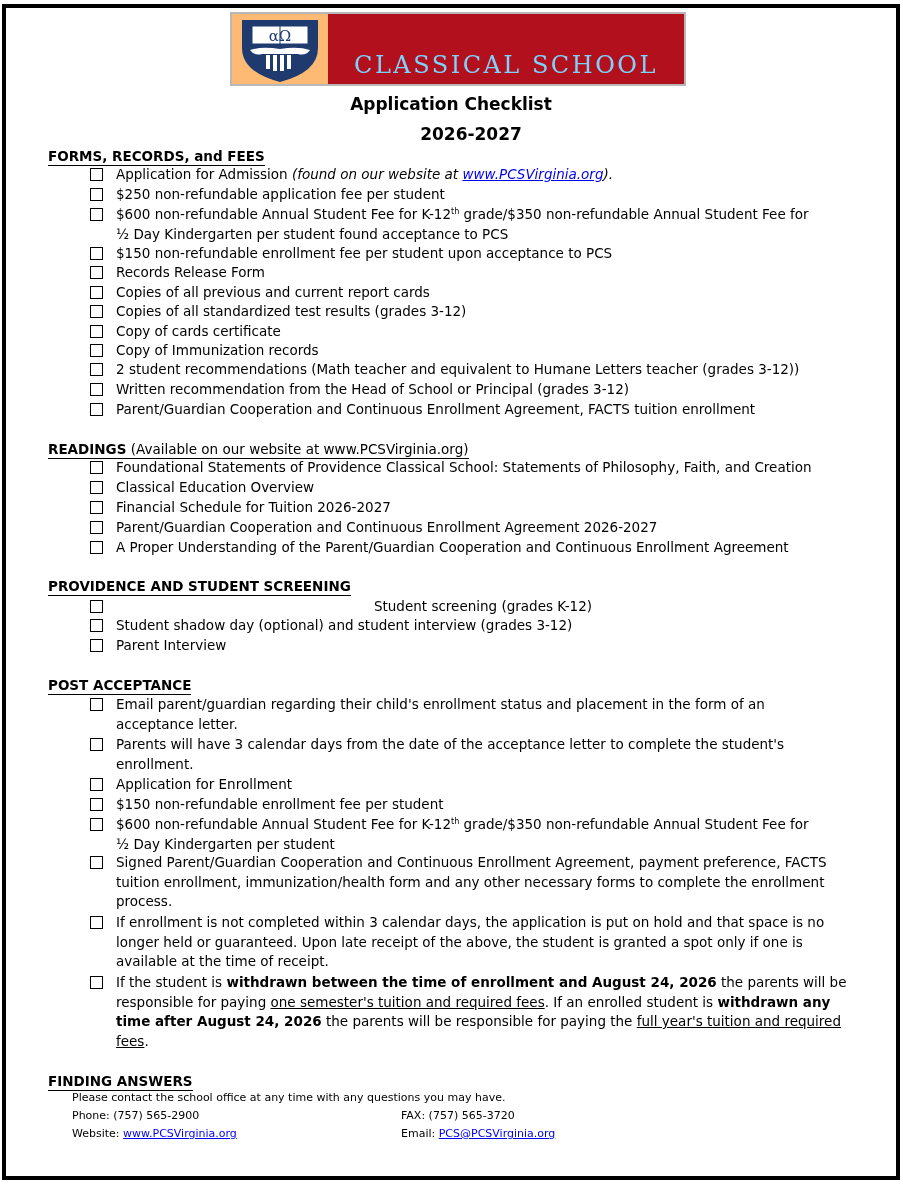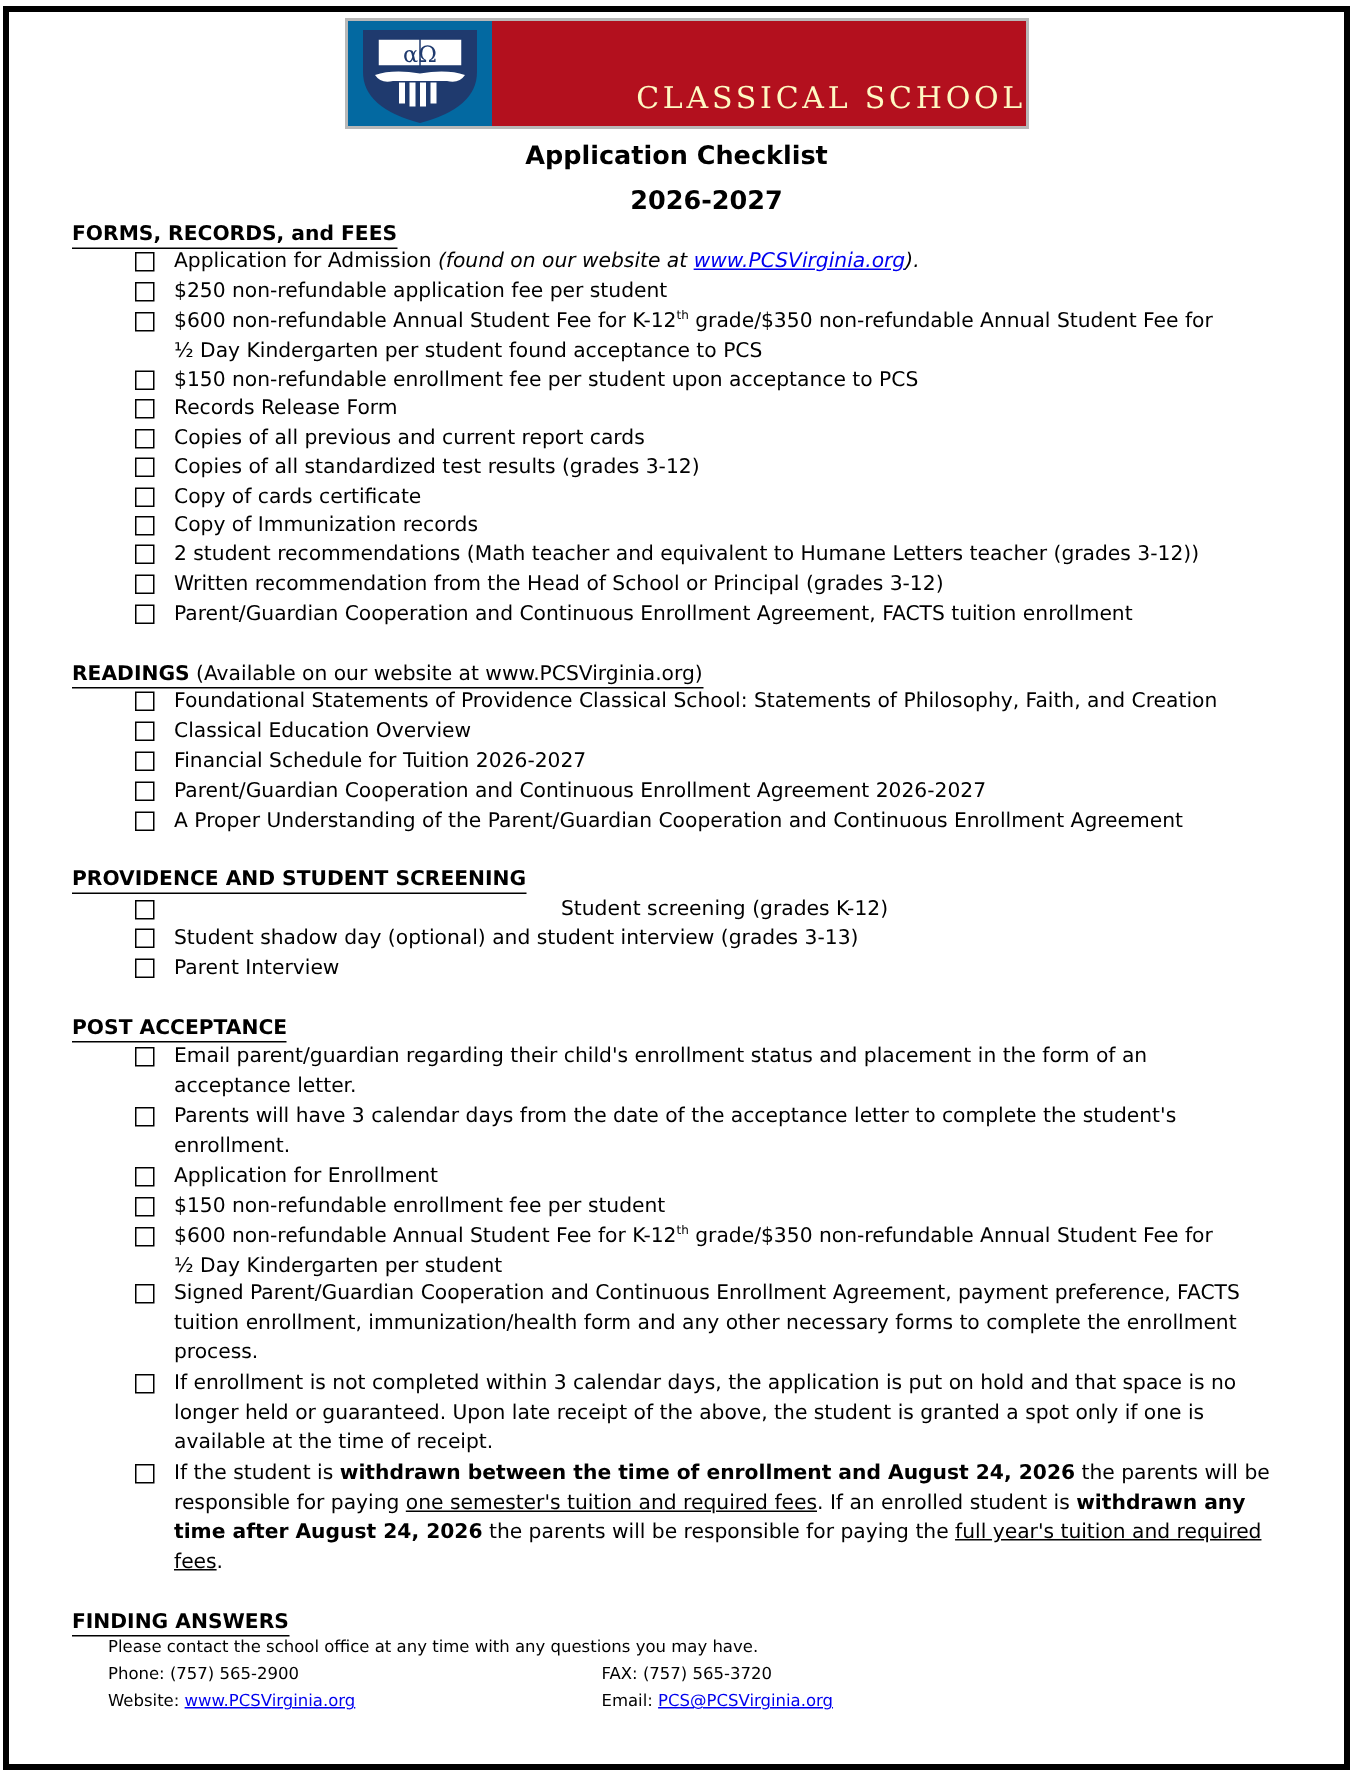--- a/index.html
+++ b/index.html
@@ -3,27 +3,27 @@
 <meta charset="utf-8">
 <style>
   html, body { margin:0; padding:0; background:#fff; }
   body { width:902px; height:1182px; position:relative; overflow:hidden;
          font-family:"DejaVu Sans", sans-serif; color:#000; }
   .frame { position:absolute; left:2px; top:4px; width:890px; height:1168px;
            border:4px solid #000; background:#fff; }
   
   .logo { position:absolute; left:230px; top:12px; width:452px; height:70px;
           border:2px solid #b8b8b8; background:#fff; }
-  .logo .shield-wrap { position:absolute; left:0; top:0; width:96px; height:70px; background:#0369a1;
+  .logo .shield-wrap { position:absolute; left:0; top:0; width:96px; height:70px; background:#fdba74;
           border-right:2px solid #fff; }
   .logo .red { position:absolute; left:96px; top:0; right:0; bottom:0; background:#b3101e; }
   .logo .t1 { position:absolute; left:0; right:0; top:4px; text-align:center; color:#fff;
           font-family:"DejaVu Serif", serif; font-size:33px; letter-spacing:2px; line-height:36px; }
-  .logo .t2 { position:absolute; left:0; right:0; top:40px; text-align:right; color:#fef9c3;
-          font-family:"DejaVu Serif", serif; font-size:20px; letter-spacing:2.5px; line-height:22px; }
+  .logo .t2 { position:absolute; left:0; right:0; top:40px; text-align:center; color:#7dd3fc;
+          font-family:"DejaVu Serif", serif; font-size:24px; letter-spacing:2.5px; line-height:22px; }
   
   .title { position:absolute; left:0; width:902px; text-align:center; font-weight:bold;
            font-size:17px; line-height:20px; }
   .title.l1 { top:94px; }
   .title.l2 { top:124px;padding-left:20px; }
   
   .sec-head { position:absolute; left:48px; font-weight:bold; font-size:13.5px; line-height:18px;
               border-bottom:1.5px solid #000; padding-bottom:0; }
   .sec-head .note { font-weight:normal; }
   .item { position:absolute; left:90px; width:760px; font-size:13.5px; line-height:19.5px; }
@@ -139,21 +139,21 @@
 </div>
 
 <div class="sec-head" style="top:577px;">PROVIDENCE AND STUDENT SCREENING</div>
 
 <div class="item" style="top:597px;text-align:center;">
   <span class="cb"></span>
   <span class="txt">Student screening (grades K-12)</span>
 </div>
 <div class="item" style="top:616px;">
   <span class="cb"></span>
-  <span class="txt">Student shadow day (optional) and student interview (grades 3-13)</span>
+  <span class="txt">Student shadow day (optional) and student interview (grades 3-12)</span>
 </div>
 <div class="item" style="top:636px;">
   <span class="cb"></span>
   <span class="txt">Parent Interview</span>
 </div>
 
 <div class="sec-head" style="top:676px;">POST ACCEPTANCE</div>
 
 <div class="item" style="top:695px; width:740px;">
   <span class="cb"></span>

